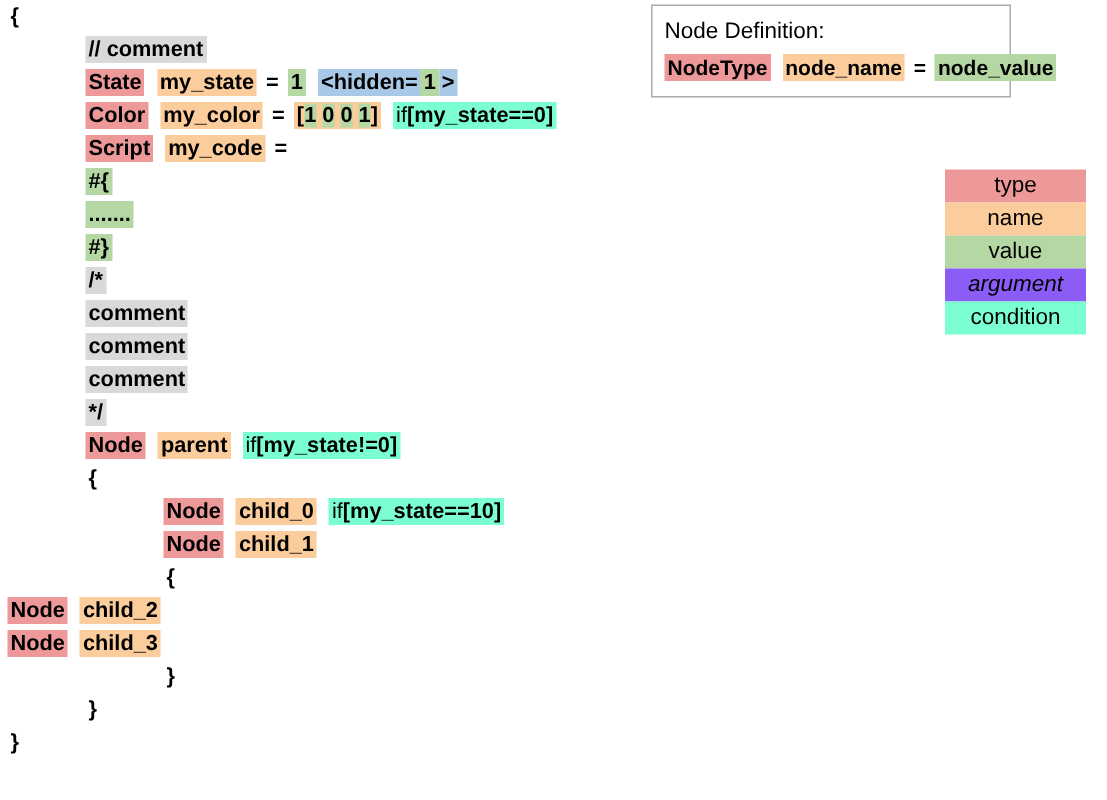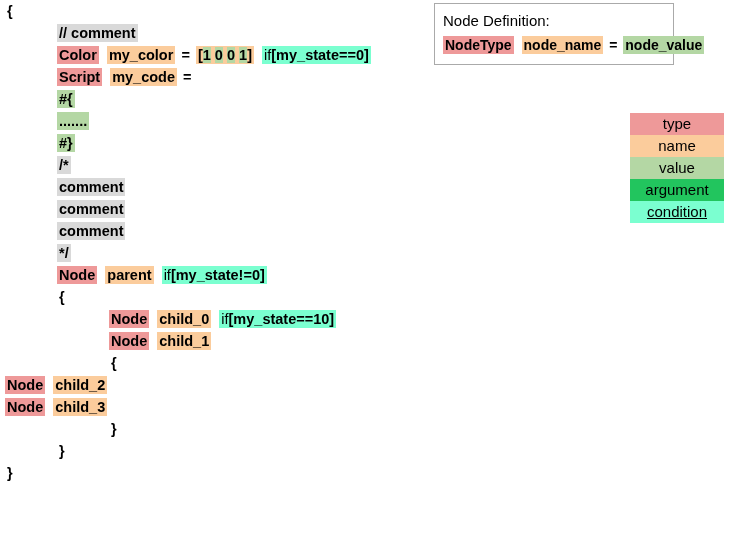--- a/index.html
+++ b/index.html
@@ -94,20 +94,21 @@
     color: #000000;
     white-space: nowrap;
   }
 </style>
 </head>
 <body>
 
 <div id="code-listing">
     <div class="code-line ind-0"><span class="tok t-plain">{</span></div>
     <div class="code-line ind-1"><span class="tok t-comment">// comment</span></div>
+    <div class="code-line ind-1"><span class="tok t-type">State</span><span class="tok t-plain"> </span><span class="tok t-name">my_state</span><span class="tok t-plain"> = </span><span class="tok t-value">1</span><span class="tok t-plain"> </span><span class="tok t-argument">&lt;hidden=</span><span class="tok t-value">1</span><span class="tok t-argument">&gt;</span></div>
     <div class="code-line ind-1"><span class="tok t-type">Color</span><span class="tok t-plain"> </span><span class="tok t-name">my_color</span><span class="tok t-plain"> = </span><span class="arr">[<span class="d">1</span> <span class="d">0</span> <span class="d">0</span> <span class="d">1</span>]</span><span class="tok t-plain"> </span><span class="tok t-condition"><span class="cond-kw">if</span><span>[my_state==0]</span></span></div>
     <div class="code-line ind-1"><span class="tok t-type">Script</span><span class="tok t-plain"> </span><span class="tok t-name">my_code</span><span class="tok t-plain"> =</span></div>
     <div class="code-line ind-1"><span class="tok t-value">#{</span></div>
     <div class="code-line ind-1"><span class="tok t-value">.......</span></div>
     <div class="code-line ind-1"><span class="tok t-value">#}</span></div>
     <div class="code-line ind-1"><span class="tok t-comment">/*</span></div>
     <div class="code-line ind-1"><span class="tok t-comment">comment</span></div>
     <div class="code-line ind-1"><span class="tok t-comment">comment</span></div>
     <div class="code-line ind-1"><span class="tok t-comment">comment</span></div>
     <div class="code-line ind-1"><span class="tok t-comment">*/</span></div>
@@ -125,15 +126,15 @@
 
 <div id="node-definition">
   <div class="nd-title">Node Definition:</div>
   <div class="nd-row"><span class="tok t-type">NodeType</span><span class="tok t-plain"> </span><span class="tok t-name">node_name</span><span class="tok t-plain"> = </span><span class="tok t-value">node_value</span></div>
 </div>
 
 <div id="color-legend">
     <div class="legend-item" style="background: rgb(238, 153, 153);">type</div>
     <div class="legend-item" style="background: rgb(251, 204, 156);">name</div>
     <div class="legend-item" style="background: rgb(180, 215, 164);">value</div>
-    <div class="legend-item" style="background: #22c55e;">argument</div>
-    <div class="legend-item" style="background: rgb(123, 255, 208); text-decoration: underline;">condition</div>
+    <div class="legend-item" style="background: #8b5cf6; font-style: italic;">argument</div>
+    <div class="legend-item" style="background: rgb(123, 255, 208);">condition</div>
   </div>
 
 </body></html>

